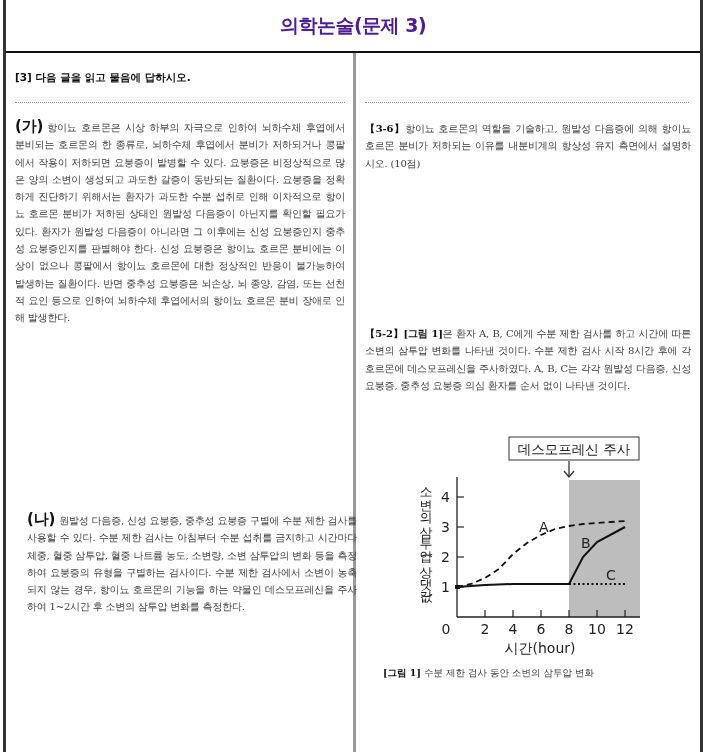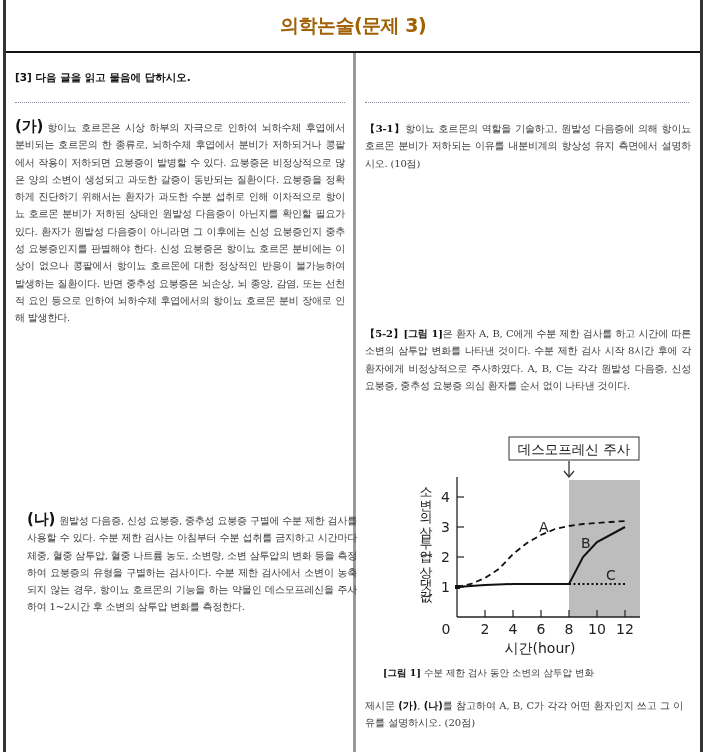--- a/index.html
+++ b/index.html
@@ -2,21 +2,21 @@
 <html><head>
 <meta charset="utf-8">
 <style>
   html, body { margin: 0; padding: 0; background: #fff; }
   body { width: 703px; height: 752px; overflow: hidden; position: relative;
          font-family: "DejaVu Serif", "Liberation Serif", serif; color: #222; }
   .frame { position: absolute; left: 3px; top: 0; width: 694px; height: 760px;
            border-left: 3px solid #333; border-right: 3px solid #333; }
   .title-bar { position: absolute; left: 0; top: 0; width: 694px; height: 51px;
                border-bottom: 2px solid #111; display: flex; align-items: center; justify-content: center; }
-  .title { font-family: "DejaVu Sans", "Liberation Sans", sans-serif; font-size: 19px; font-weight: bold; color: #a16207; letter-spacing: -0.5px; }
+  .title { font-family: "DejaVu Sans", "Liberation Sans", sans-serif; font-size: 19px; font-weight: bold; color: #4c1d95; letter-spacing: -0.5px; }
   .col-divider { position: absolute; left: 347px; top: 53px; width: 3px; height: 710px; background: #9a9a9a; }
   .col { position: absolute; top: 53px; }
   .col-left { left: 0; width: 347px; }
   .col-right { left: 350px; width: 344px; }
   .instr { position: absolute; left: 9px; top: 18px; font-family: "DejaVu Sans", sans-serif; font-size: 10.5px; font-weight: bold; color: #111; }
   .dots { position: absolute; height: 0; border-top: 1px dotted #8a8a9a; }
   .para { position: absolute; font-size: 10px; line-height: 17.3px; color: #3a3a3a; text-align: justify; letter-spacing: -0.2px; }
   .para .tag { font-family: "DejaVu Sans", sans-serif; font-weight: bold; font-size: 15px; color: #111; margin-right: 4px; }
   .q-tag { font-weight: bold; color: #111; }
   .chart-wrap { position: absolute; left: 0; top: 0; }
@@ -45,25 +45,25 @@
 
     <div class="para" style="left:21px; top:458px; width:330px;">
       <span class="tag">(나)</span><span>원발성 다음증, 신성 요붕증, 중추성 요붕증 구별에 수분 제한 검사를 사용할 수 있다. 수분 제한 검사는 아침부터 수분 섭취를 금지하고 시간마다 체중, 혈중 삼투압, 혈중 나트륨 농도, 소변량, 소변 삼투압의 변화 등을 측정하여 요붕증의 유형을 구별하는 검사이다. 수분 제한 검사에서 소변이 농축되지 않는 경우, 항이뇨 호르몬의 기능을 하는 약물인 데스모프레신을 주사하여 1~2시간 후 소변의 삼투압 변화를 측정한다.</span>
     </div>
   </div>
 
   <div class="col col-right">
     <div class="dots" style="left:9px; top:49px; width:324px;"></div>
 
     <div class="para" style="left:9px; top:67px; width:326px;">
-      <span class="q-tag">【3-1】</span><span>항이뇨 호르몬의 역할을 기술하고, 원발성 다음증에 의해 항이뇨 호르몬 분비가 저하되는 이유를 내분비계의 항상성 유지 측면에서 설명하시오. (10점)</span>
+      <span class="q-tag">【3-6】</span><span>항이뇨 호르몬의 역할을 기술하고, 원발성 다음증에 의해 항이뇨 호르몬 분비가 저하되는 이유를 내분비계의 항상성 유지 측면에서 설명하시오. (10점)</span>
     </div>
 
     <div class="para" style="left:9px; top:272px; width:326px;">
-      <span class="q-tag">【5-2】</span><span class="q-tag">[그림 1]</span><span>은 환자 A, B, C에게 수분 제한 검사를 하고 시간에 따른 소변의 삼투압 변화를 나타낸 것이다. 수분 제한 검사 시작 8시간 후에 각 환자에게 비정상적으로 주사하였다. A, B, C는 각각 원발성 다음증, 신성 요붕증, 중추성 요붕증 의심 환자를 순서 없이 나타낸 것이다.</span>
+      <span class="q-tag">【5-2】</span><span class="q-tag">[그림 1]</span><span>은 환자 A, B, C에게 수분 제한 검사를 하고 시간에 따른 소변의 삼투압 변화를 나타낸 것이다. 수분 제한 검사 시작 8시간 후에 각 호르몬에 데스모프레신을 주사하였다. A, B, C는 각각 원발성 다음증, 신성 요붕증, 중추성 요붕증 의심 환자를 순서 없이 나타낸 것이다.</span>
     </div>
   </div>
 
   <svg class="chart-wrap" width="694" height="760" viewBox="6 0 694 760" xmlns="http://www.w3.org/2000/svg">
 
     <rect x="569" y="480" width="71" height="137" fill="#bdbdbd"></rect>
 
     <rect x="509" y="437" width="130" height="23" fill="#fff" stroke="#333" stroke-width="1"></rect>
     <text x="574" y="454" text-anchor="middle" font-family="DejaVu Sans, sans-serif" font-size="13.5" fill="#222">데스모프레신 주사</text>
 
@@ -117,16 +117,13 @@
       <text x="581" y="548">B</text>
       <text x="606" y="580">C</text>
     </g>
   </svg>
 
   <div class="caption" style="left:377px; top:667px;text-align:center;">
     <b>[그림 1]</b>
     <span>수분 제한 검사 동안 소변의 삼투압 변화</span>
   </div>
 
-  <div class="final-q" style="left:359px; top:697px; width:326px;">
-    <span>제시문 </span><b>(가)</b><span>, </span><b>(나)</b><span>를 참고하여 A, B, C가 각각 어떤 환자인지 쓰고 그 이유를 설명하시오. (20점)</span>
-  </div>
 </div>
 
 </body></html>

